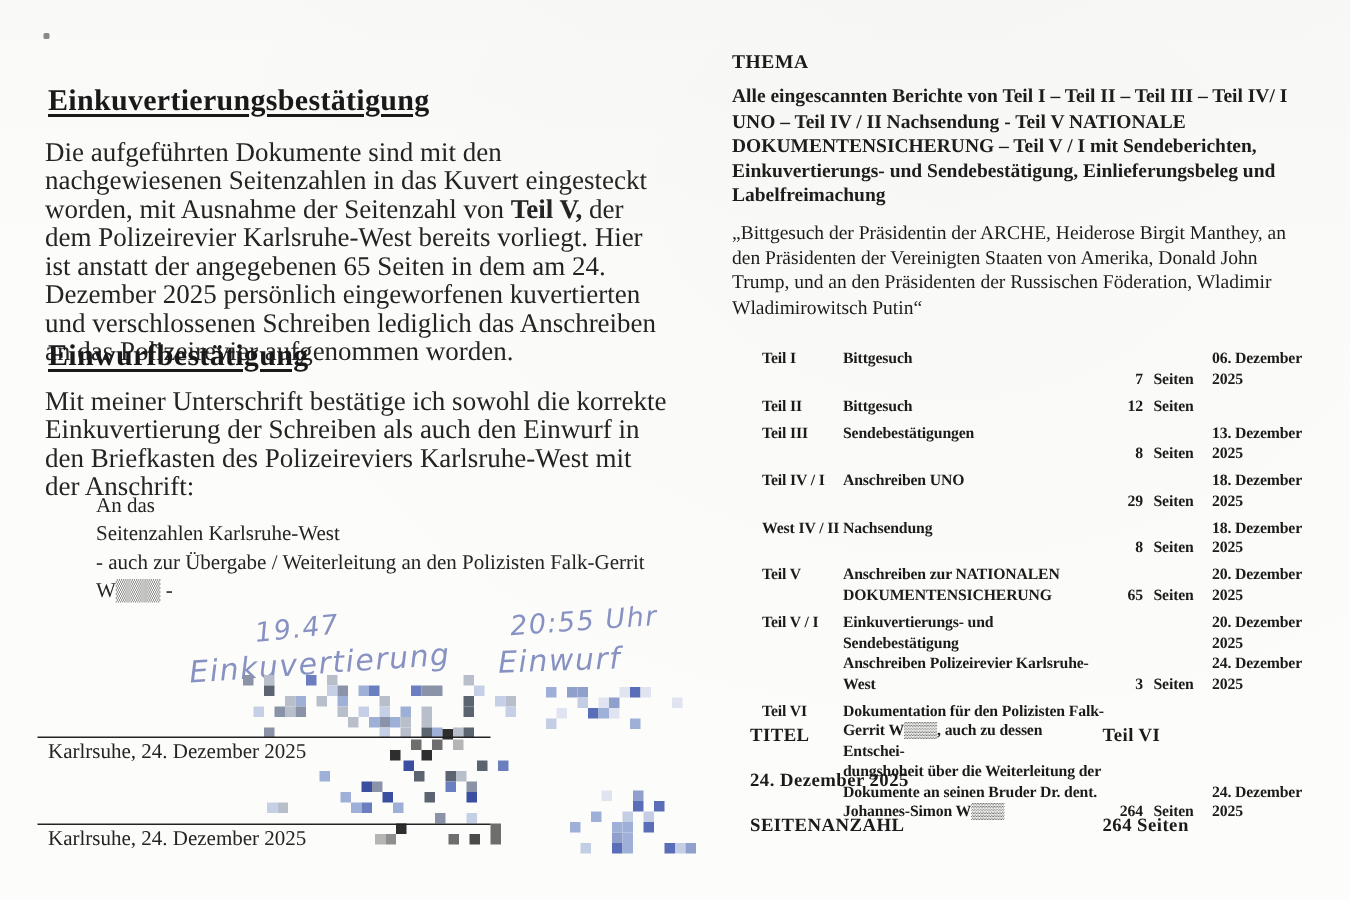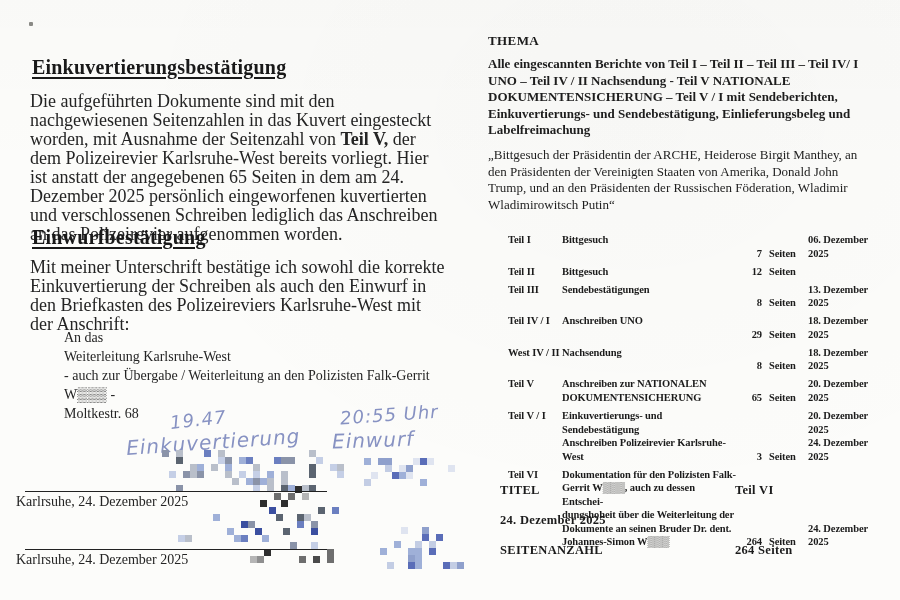--- a/index.html
+++ b/index.html
@@ -33,21 +33,21 @@
   .hw{position:absolute;font-family:"DejaVu Sans",sans-serif;font-style:italic;
       letter-spacing:1px;opacity:0.9;}
   #hw-time1{left:170px;top:409px;font-size:18px;transform:rotate(-6deg);}
   #hw-label1{left:126px;top:430px;font-size:20px;transform:rotate(-4deg);}
   #hw-time2{left:340px;top:404px;font-size:18px;transform:rotate(-4deg);}
   #hw-label2{left:332px;top:428px;font-size:20px;transform:rotate(-2deg);}
 
   .sig-line{position:absolute;left:25px;width:302px;border-top:1.4px solid #222;}
   #sig-line1{top:491px;}
   #sig-line2{top:549px;}
-  .sig-date{position:absolute;left:16px;font-size:14px;color:#242424;text-align:right;}
+  .sig-date{position:absolute;left:32px;font-size:14px;color:#242424;text-align:right;}
   #sig-date1{top:494px;}
   #sig-date2{top:552px;}
 
   .mosaic{position:absolute;}
   .mosaic i{position:absolute;display:block;}
   #mos-sig1{left:148px;top:450px;width:203px;height:42px;}
   #mos-sig1b{left:246px;top:486px;width:88px;height:24px;}
   #mos-blue1{left:364px;top:458px;width:94px;height:36px;}
   #mos-sig2{left:178px;top:507px;width:168px;height:42px;}
   #mos-sig2b{left:243px;top:549px;width:105px;height:20px;}
@@ -84,24 +84,23 @@
 <div id="heading1" class="h-underline">Einkuvertierungsbestätigung</div>
 
 <div id="para1" class="body-par"><span>Die aufgeführten Dokumente sind mit den nachgewiesenen Seitenzahlen in das Kuvert eingesteckt worden, mit Ausnahme der Seitenzahl von </span><b>Teil V,</b><span> der dem Polizeirevier Karlsruhe-West bereits vorliegt. Hier ist anstatt der angegebenen 65 Seiten in dem am 24. Dezember 2025 persönlich eingeworfenen kuvertierten und verschlossenen Schreiben lediglich das Anschreiben an das Polizeirevier aufgenommen worden.</span></div>
 
 <div id="heading2" class="h-underline">Einwurfbestätigung</div>
 
 <div id="para2" class="body-par">Mit meiner Unterschrift bestätige ich sowohl die korrekte Einkuvertierung der Schreiben als auch den Einwurf in den Briefkasten des Polizeireviers Karlsruhe-West mit der Anschrift:</div>
 
 <div class="addr">
   <div>An das</div>
-  <div>Weiterleitung Karlsruhe-West</div>
+  <div>Seitenzahlen Karlsruhe-West</div>
   <div>- auch zur Übergabe / Weiterleitung an den Polizisten Falk-Gerrit</div>
   <div>W▒▒▒ -</div>
-  <div>Moltkestr. 68</div>
 </div>
 
 <div id="hw-time1" class="hw" style="color: rgb(123, 135, 189);">19.47</div>
 <div id="hw-label1" class="hw" style="color: rgb(123, 135, 189);">Einkuvertierung</div>
 <div id="hw-time2" class="hw" style="color: rgb(123, 135, 189);">20:55 Uhr</div>
 <div id="hw-label2" class="hw" style="color: rgb(123, 135, 189);">Einwurf</div>
 
 <div id="mos-sig1" class="mosaic">
     <i style="left:14px;top:0px;width:7px;height:7px;background:#8a93a8"></i>
     <i style="left:28px;top:0px;width:7px;height:7px;background:#b9bfca"></i>

